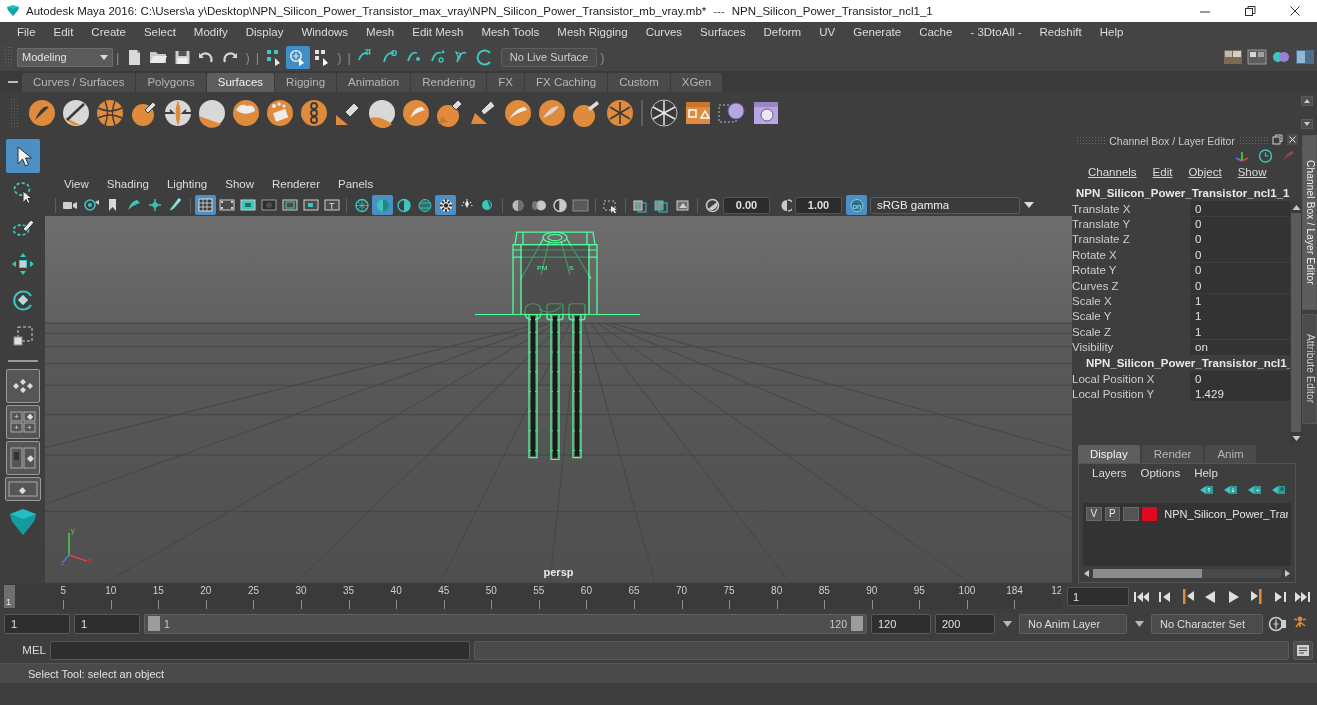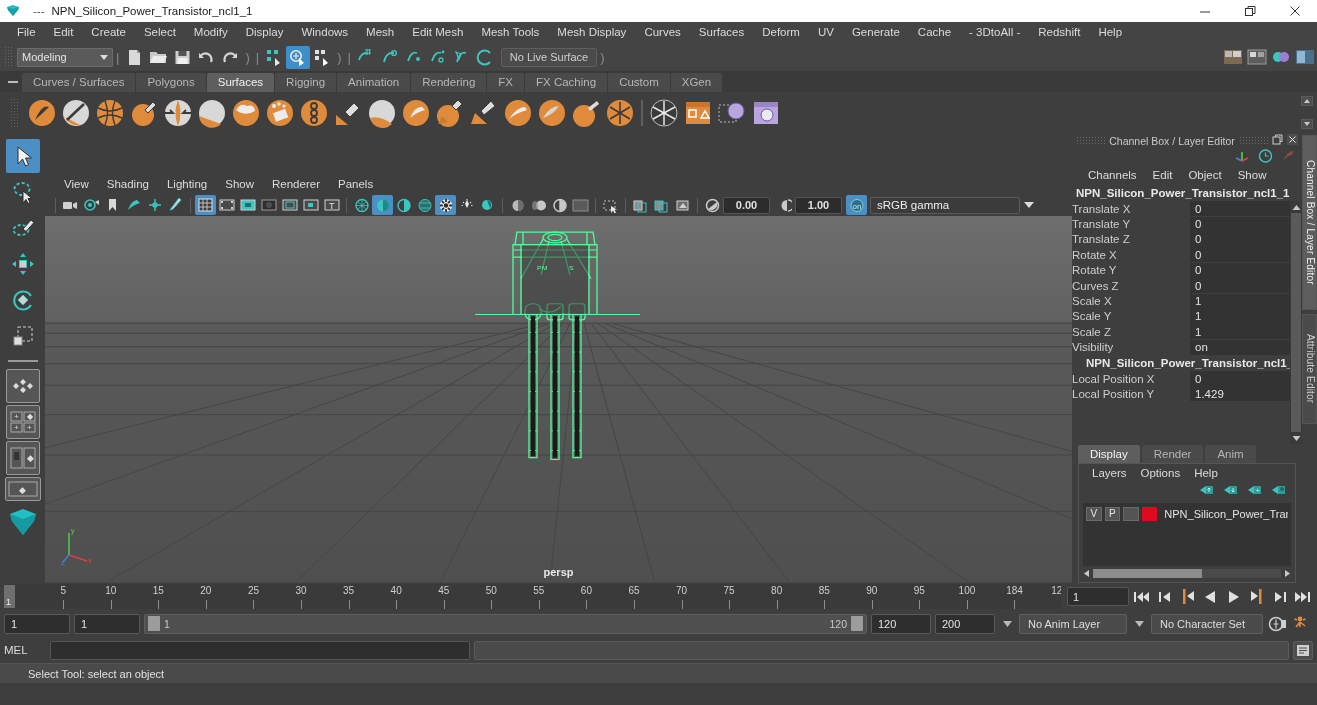--- a/index.html
+++ b/index.html
@@ -124,21 +124,21 @@
     writing-mode: vertical-rl; font-size: 10px; color: #cdcdcd; text-align: center; padding: 5px 0;
     letter-spacing: .2px;}
   .vtab.sel { background: #5d5d5d; color: #f2f2f2; }
 
   .cb-title { height: 15px; display: flex; align-items: center; font-size: 10.5px; color: #c9c9c9; }
   .cb-title .dots { width: 36px; height: 9px; margin: 0 4px;
     background-image: radial-gradient(#6a6a6a 0.7px, transparent 0.8px); background-size: 3px 3px;}
   .cb-title .t { flex: 0 0 auto; }
   .cb-title .sp { flex: 1 1 auto; }
   .cb-icons { height: 18px; display: flex; align-items: center; justify-content: flex-end; padding-right: 6px; gap: 8px;}
-  .cb-menubar { height: 18px; display: flex; align-items: center; padding-left: 8px; }
+  .cb-menubar { height: 18px; display: flex; align-items: flex-start; padding-left: 8px; text-decoration: underline; }
   .cb-menubar .mi { padding: 0 8px; font-size: 11.5px; color: #dcdcdc; }
   .cb-obj { font-size: 11.5px; color: #e8e8e8; font-weight: bold; padding: 3px 0 2px 4px; white-space: nowrap;}
   .cb-list { flex: 1; position: relative; overflow: hidden; }
   .cb-row { display: flex; height: 15.4px; align-items: center; }
   .cb-row .k { flex: 1; text-align: left; padding-right: 6px; font-size: 11.5px; color: #cdcdcd; white-space: nowrap;}
   .cb-row .v { width: 112px; background: #333333; height: 15px; display: flex; align-items: center;
      padding-left: 5px; font-size: 11.5px; color: #e3e3e3; }
   .cb-section { font-size: 11px; color: #e8e8e8; font-weight: bold; padding: 3px 0 2px 4px; background:#484848;}
   .cb-shape { font-size: 11.5px; color: #e8e8e8; font-weight: bold; padding: 2px 0 2px 14px; white-space: nowrap; overflow: hidden;}
   .cb-scroll { position: absolute; right: 0; top: 0; width: 12px; height: 100%; background: #3a3a3a; }
@@ -183,21 +183,21 @@
   .rangeslider { flex: 1; height: 20px; background: #4f4f4f; border: 1px solid #5f5f5f; border-radius: 2px;
     display: flex; align-items: center; padding: 0 3px; position: relative;}
   .rs-handle { width: 12px; height: 15px; background: #9c9c9c; border-radius: 1px;}
   .rs-lbl { font-size: 10.5px; color: #c8c8c8; padding: 0 4px; }
   .combo { height: 20px; background: #4b4b4b; border: 1px solid #5f5f5f; display: flex; align-items: center;
     padding: 0 8px; font-size: 11px; color: #dedede; border-radius: 2px;}
   .combo-car { width: 16px; height: 20px; display:flex; align-items:center; justify-content:center; }
 
   
   .melrow { height: 26px; background: #3e3e3e; display: flex; align-items: center; padding: 0 4px; gap: 4px; }
-  .mel-lbl { width: 42px; text-align: left; font-size: 11.5px; color: #dcdcdc; }
+  .mel-lbl { width: 42px; text-align: right; font-size: 11.5px; color: #dcdcdc; }
   .mel-in { width: 420px; height: 19px; background: #2e2e2e; border: 1px solid #555; border-radius: 2px;}
   .mel-out { flex: 1; height: 19px; background: #4a4a4a; border: 1px solid #5a5a5a; border-radius: 2px;}
   .mel-btn { width: 20px; height: 19px; background: #4d4d4d; border: 1px solid #5c5c5c;
     display:flex; align-items:center; justify-content:center; border-radius: 2px;}
 
   
   .statusbar { height: 20px; background: #4a4a4a; display: flex; align-items: center; padding-left: 28px;
     font-size: 11px; color: #e0e0e0; border-top: 1px solid #565656;}
 </style>
 </head>
@@ -205,20 +205,21 @@
 
 <div id="app">
 
   <div class="titlebar">
     <span class="tb-logo">
       <svg width="14" height="14" viewBox="0 0 14 14">
           <path d="M1 3 L7 1 L13 3 L12 6 L7 12 L2 6 Z" fill="#1fbfc4"></path>
           <path d="M1 3 L7 5 L13 3 L12 6 L7 12 L2 6 Z" fill="#17a3a8"></path>
         </svg>
     </span>
+    <span class="tb-title">Autodesk Maya 2016: C:\Users\a y\Desktop\NPN_Silicon_Power_Transistor_max_vray\NPN_Silicon_Power_Transistor_mb_vray.mb*</span>
     <span class="tb-sep">---</span>
     <span class="tb-title">NPN_Silicon_Power_Transistor_ncl1_1</span>
     <span class="tb-spacer"></span>
     <span class="tb-btn">
       <svg width="12" height="12">
           <line x1="1" y1="7" x2="11" y2="7" stroke="#333" stroke-width="1"></line>
         </svg>
     </span>
     <span class="tb-btn">
       <svg width="12" height="12">
@@ -238,21 +239,21 @@
     <span class="mi">File</span>
     <span class="mi">Edit</span>
     <span class="mi">Create</span>
     <span class="mi">Select</span>
     <span class="mi">Modify</span>
     <span class="mi">Display</span>
     <span class="mi">Windows</span>
     <span class="mi">Mesh</span>
     <span class="mi">Edit Mesh</span>
     <span class="mi">Mesh Tools</span>
-    <span class="mi">Mesh Display</span>
+    <span class="mi">Mesh Rigging</span>
     <span class="mi">Curves</span>
     <span class="mi">Surfaces</span>
     <span class="mi">Deform</span>
     <span class="mi">UV</span>
     <span class="mi">Generate</span>
     <span class="mi">Cache</span>
     <span class="mi">- 3DtoAll -</span>
     <span class="mi">Redshift</span>
     <span class="mi">Help</span>
   </div>

